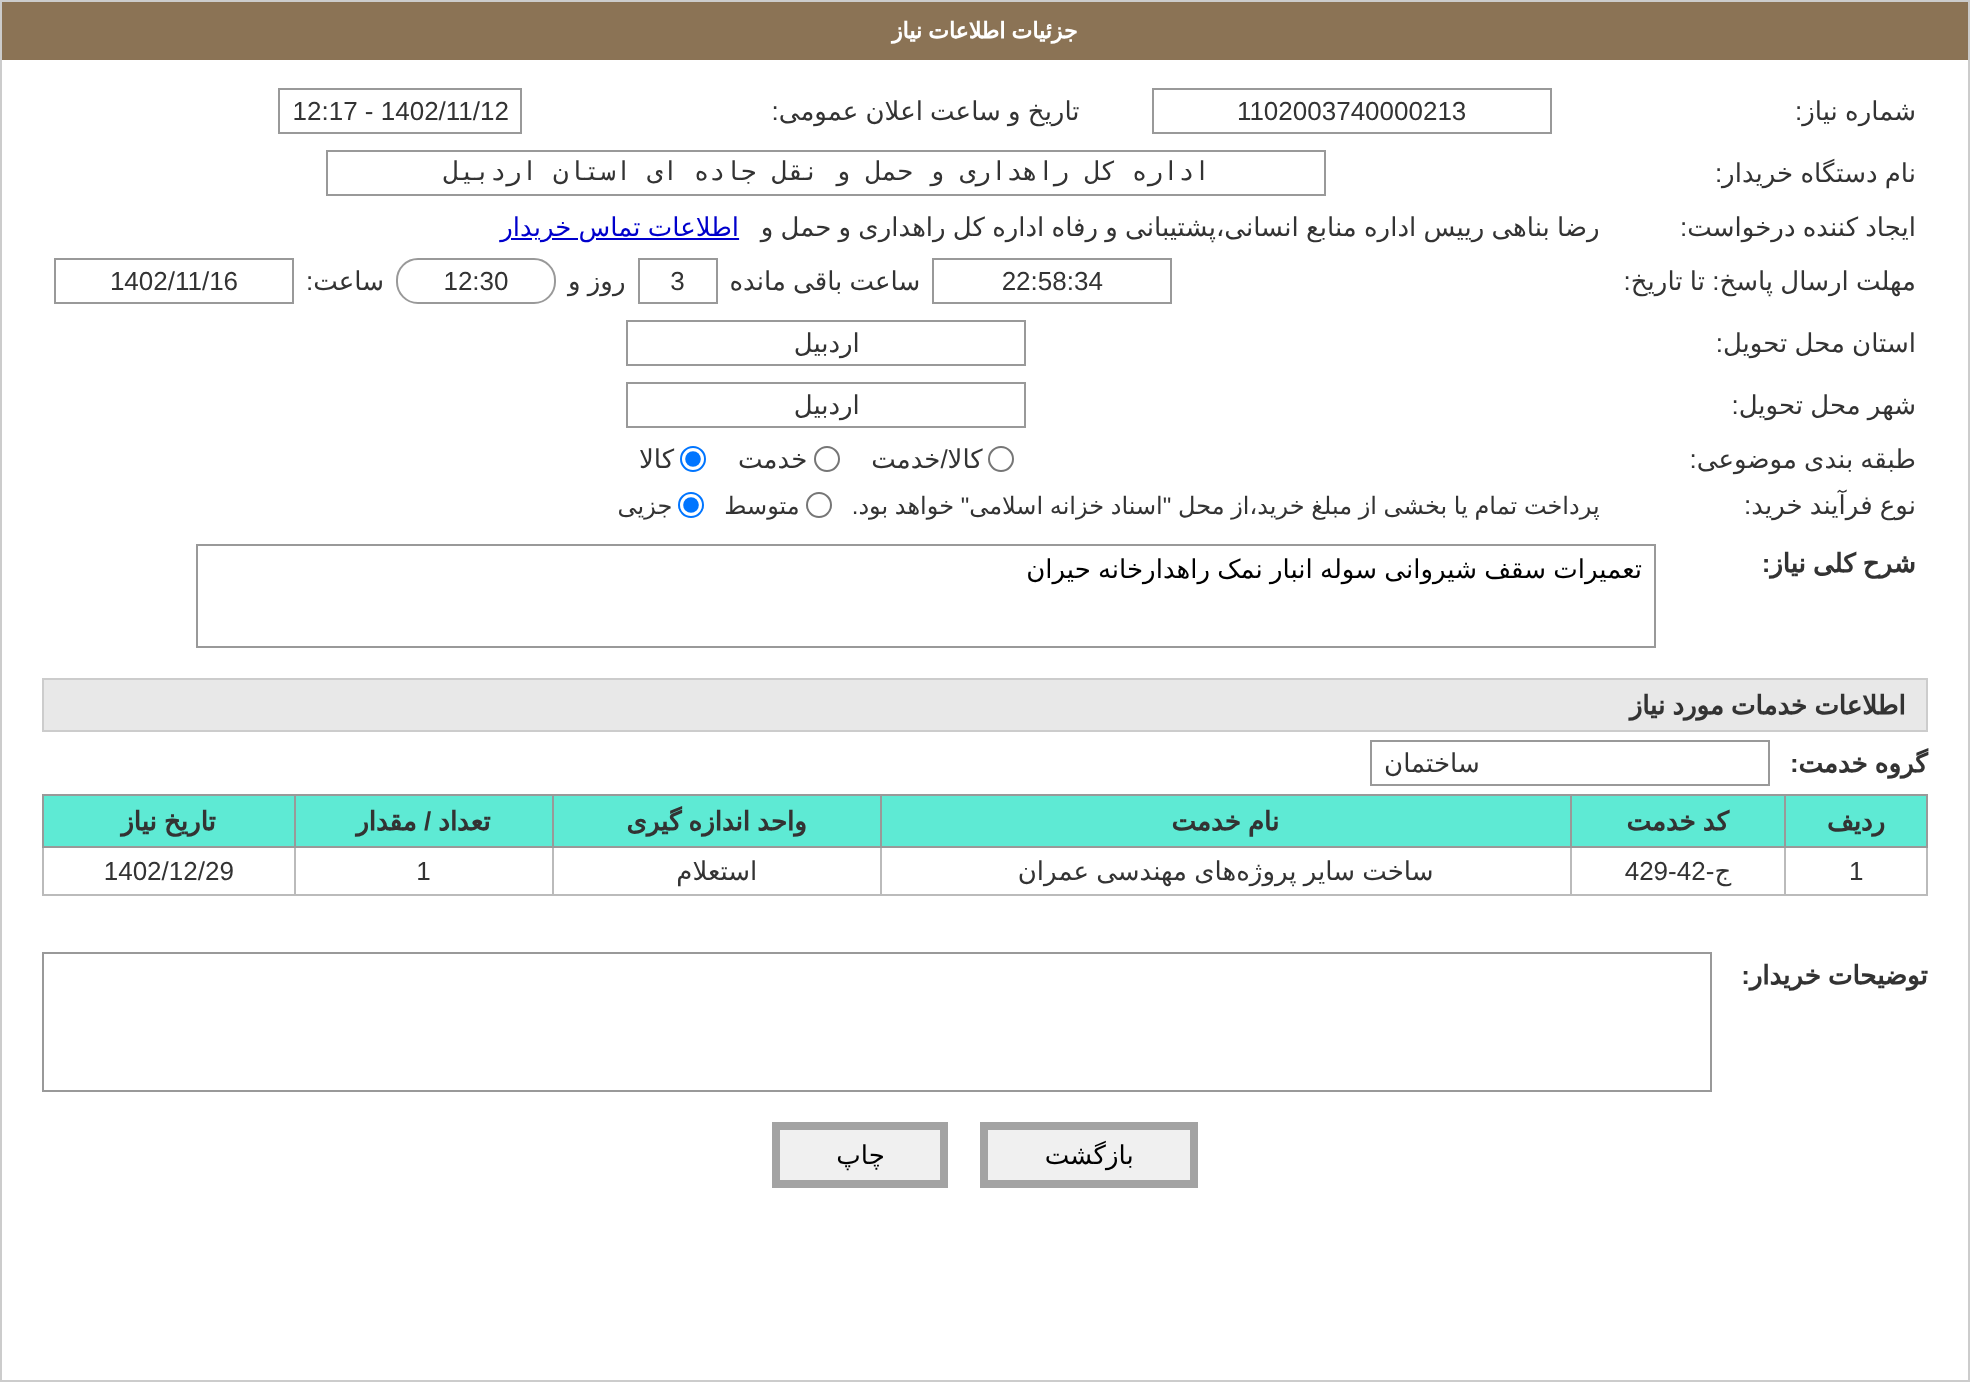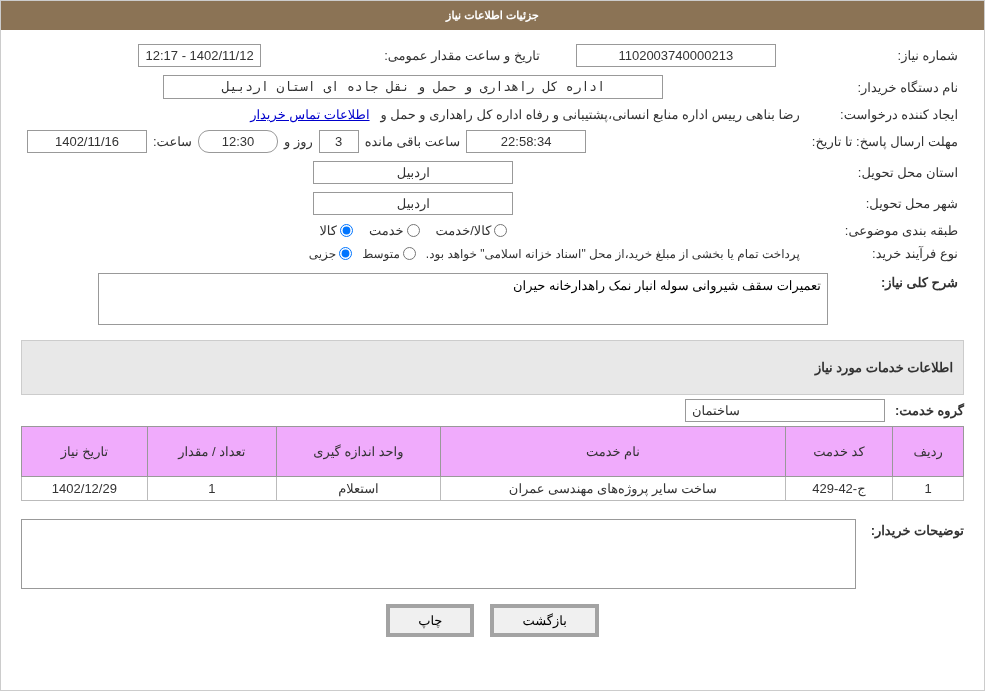--- a/index.html
+++ b/index.html
@@ -62,21 +62,21 @@
     }
     .row-inline {
       display: flex;
       align-items: center;
       gap: 6px;
       justify-content: flex-end;
     }
     .section-header {
       background: #e8e8e8;
       border: 1px solid #ccc;
-      padding: 19px 10px;
+      padding: 5px 10px;
       font-weight: bold;
       text-align: right;
       margin: 8px 0 4px 0;
     }
     .radio-group {
       display: flex;
       gap: 16px;
       align-items: center;
       justify-content: center;
     }
@@ -106,25 +106,25 @@
       resize: none;
       font-family: Tahoma, Arial, sans-serif;
       font-size: 13px;
     }
     .services-table {
       width: 100%;
       border-collapse: collapse;
       margin-top: 4px;
     }
     .services-table th {
-      background: #f0abfc;
+      background: #5eead4;
       border: 1px solid #999;
-      padding: 17px 8px;
-      text-align: center;
-      font-weight: normal;
+      padding: 5px 8px;
+      text-align: center;
+      font-weight: bold;
     }
     .services-table td {
       border: 1px solid #bbb;
       padding: 4px 8px;
       text-align: center;
     }
     .services-table tr:nth-child(even) td {
       background: #f9f9f9;
     }
     .buyer-desc-box {
@@ -203,21 +203,21 @@
   <div class="content">
 
     <table class="info-table">
 
       <tbody>
           <tr>
         <td class="label-cell">شماره نیاز:</td>
         <td class="value-cell" style="width:260px;">
           <span class="input-box input-box-medium">1102003740000213</span>
         </td>
-        <td class="label-cell" style="text-align:right;">تاریخ و ساعت مقدار عمومی:</td>
+        <td class="label-cell" style="text-align:right;">تاریخ و ساعت اعلان عمومی:</td>
         <td class="value-cell">
           <span class="input-box input-box-narrow">1402/11/12 - 12:17</span>
         </td>
       </tr>
 
       <tr>
         <td class="label-cell">نام دستگاه خریدار:</td>
         <td colspan="3" class="value-cell">
           <span class="input-box" style="min-width:500px;font-family:Liberation Mono, monospace;">اداره کل راهداری و حمل و نقل جاده ای استان اردبیل</span>
         </td>
@@ -336,21 +336,21 @@
             <td>1</td>
             <td>ج-42-429</td>
             <td>ساخت سایر پروژه‌های مهندسی عمران</td>
             <td>استعلام</td>
             <td>1</td>
             <td>1402/12/29</td>
           </tr>
         </tbody>
     </table>
 
-    <div style="margin-top: 18px;">
+    <div style="margin-top: 28px;">
       <div class="buyer-section">
         <div class="buyer-label">توضیحات خریدار:</div>
         <div class="buyer-box-wrapper">
           <textarea class="buyer-desc-box" readonly="" style=""></textarea>
         </div>
       </div>
     </div>
 
     <div class="button-row">
       <button class="btn btn-back">بازگشت</button>

